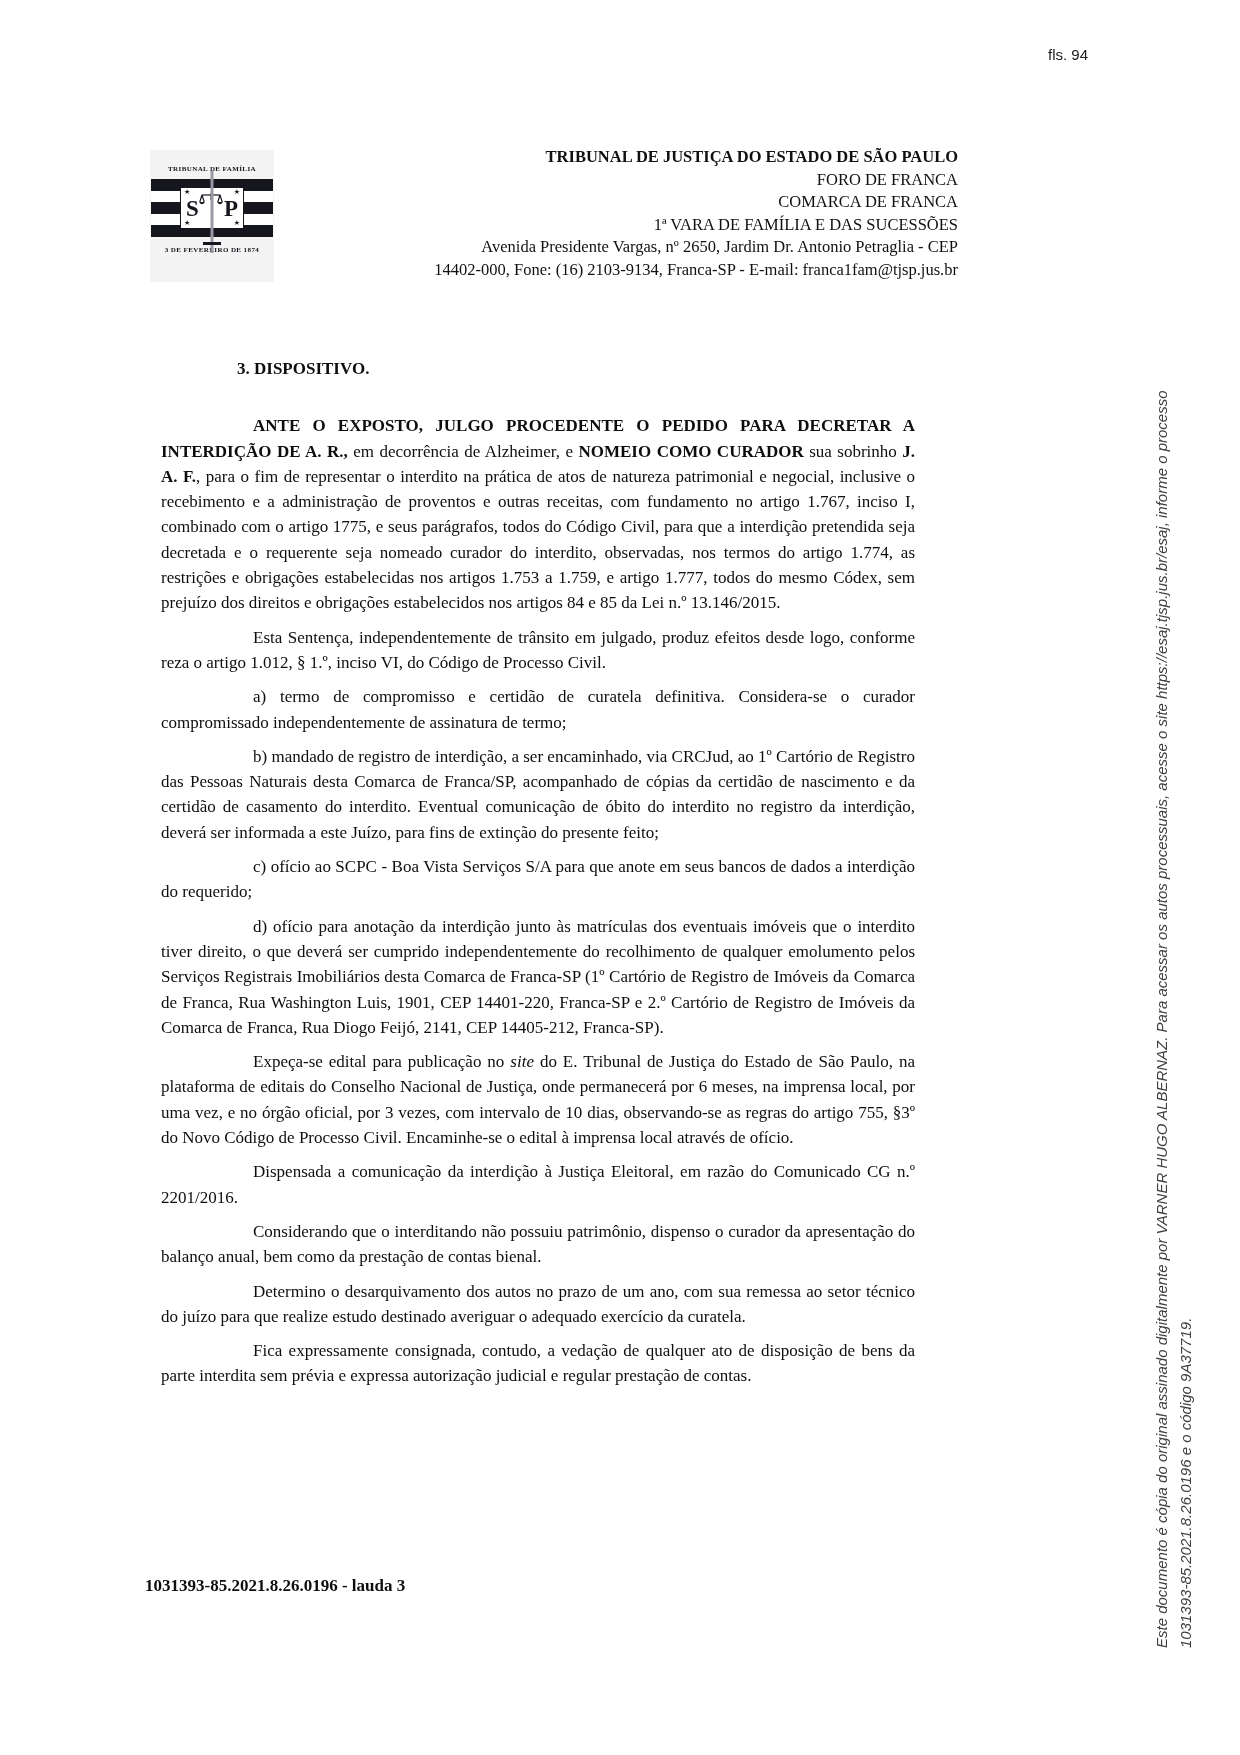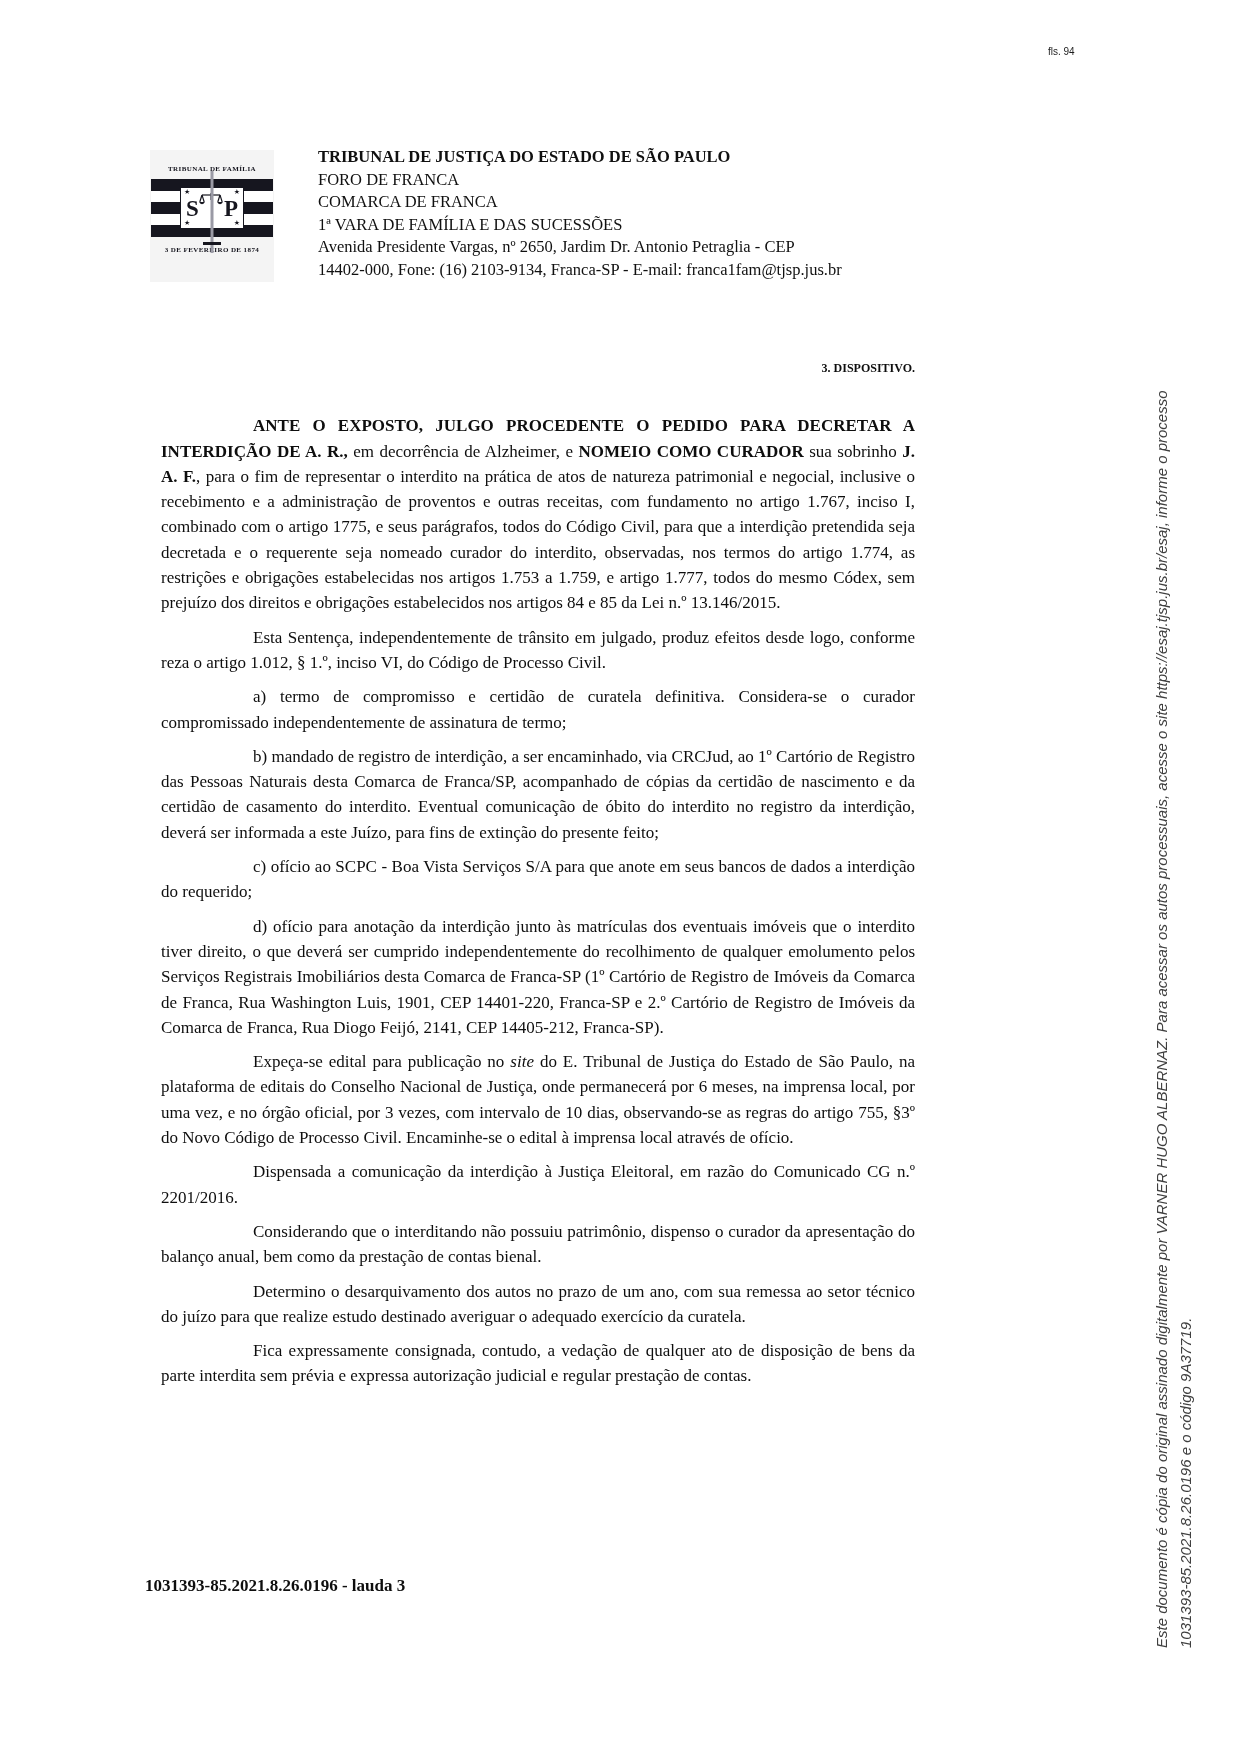--- a/index.html
+++ b/index.html
@@ -4,21 +4,21 @@
 <style>
   html,body{margin:0;padding:0;background:#e9e9e9;}
   .page{
     position:relative;width:1240px;height:1755px;background:#ffffff;
     margin:0 auto;overflow:hidden;color:#111;
     font-family:"Liberation Serif", serif;
   }
   
   .fls{
     position:absolute;top:46px;left:1048px;
-    font-family:"Liberation Sans", sans-serif;font-size:10px;color:#1c1c1c;
+    font-family:"Liberation Sans", sans-serif;font-size:15px;color:#1c1c1c;
   }
   
   .logo{
     position:absolute;left:150px;top:150px;width:124px;height:132px;
     background:#f4f4f4;
   }
   .logo-top,.logo-bottom{
     position:absolute;width:100%;text-align:center;
     font-weight:bold;font-size:7px;letter-spacing:.4px;color:#16161f;
     font-family:"Liberation Serif", serif;
@@ -51,29 +51,29 @@
     background:#9a9aa5;transform:translateX(-50%);z-index:3;
   }
   .guard{
     position:absolute;left:50%;top:92px;width:18px;height:3px;
     background:#16161f;transform:translateX(-50%);z-index:3;
   }
   .header-text{
     position:absolute;left:318px;top:146px;width:640px;
     font-size:16.5px;line-height:22.6px;color:#101010;
   }
-  .header-text .hl{white-space:nowrap;}
+  .header-text .hl{white-space:nowrap;text-align:right;}
   .header-text .bold{font-weight:bold;}
   
   .doc-body{
     position:absolute;left:145px;top:356px;width:770px;
     font-size:17px;line-height:25.3px;text-align:justify;color:#0e0e0e;
   }
   .sec-title{
-    margin:0 0 32px 92px;font-size:12px;font-weight:bold;text-align:right;
+    margin:0 0 32px 92px;font-size:17px;font-weight:bold;text-align:left;
   }
   .par{margin:0 0 9px 16px;text-indent:92px;}
   
   .case-line{
     position:absolute;left:145px;top:1576px;width:770px;
     font-size:17px;font-weight:bold;text-align:left;color:#0e0e0e;
   }
   
   .side-note{
     position:absolute;left:1150px;top:1648px;width:1412px;

